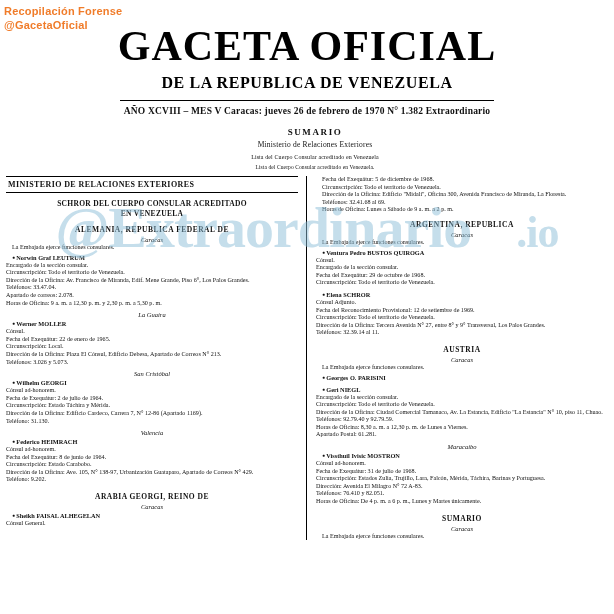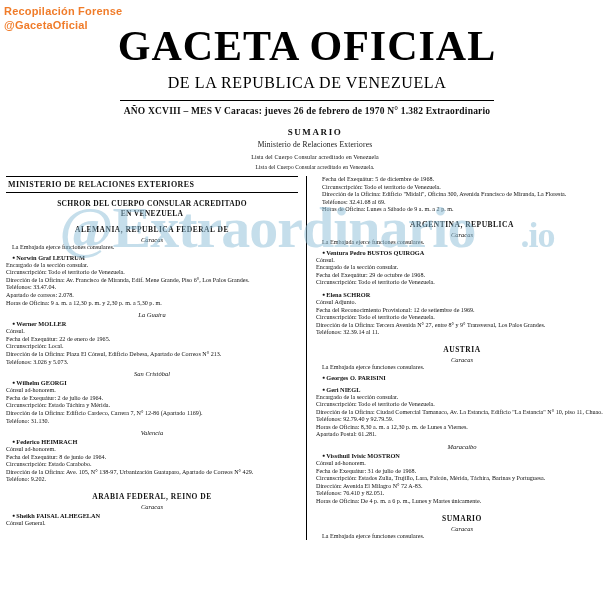--- a/index.html
+++ b/index.html
@@ -41,42 +41,42 @@
     font-size: 58px;
     line-height: 64px;
     font-weight: bold;
     color: rgba(140,190,215,0.50);
     letter-spacing: -1px;
     z-index: 5;
     pointer-events: none;
     white-space: nowrap;
   }
   .wm-center .dom {
-    font-size: 36px;
+    font-size: 44px;
     margin-left: 45px;
   }
 
   
   .masthead {
     position: relative;
     z-index: 2;
     padding-top: 24px;
     text-align: center;
   }
   .gaceta-title {
     font-family: "Liberation Serif", serif;
     font-weight: bold;
     font-size: 42px;
     line-height: 44px;
     letter-spacing: 1px;
     color: #000;
   }
   .gaceta-sub {
     font-family: "Liberation Serif", serif;
-    font-weight: normal;
+    font-weight: bold;
     font-size: 16px;
     line-height: 20px;
     letter-spacing: 0.6px;
     margin-top: 5px;
     color: #000;
   }
   .rule {
     height: 1px;
     background: #000;
     margin: 7px 120px 0 120px;
@@ -260,21 +260,21 @@
           <div class="line">Teléfono: 31.130.</div>
           <div class="sp2"></div>
           <div class="city">Valencia</div>
           <div class="person"><span class="bullet">● </span>Federico HEIMRACH</div>
           <div class="line">Cónsul ad-honorem.</div>
           <div class="line">Fecha del Exequátur: 8 de junio de 1964.</div>
           <div class="line">Circunscripción: Estado Carabobo.</div>
           <div class="line">Dirección de la Oficina: Ave. 105, N° 138-97, Urbanización Guataparo, Apartado de Correos N° 429.</div>
           <div class="line">Teléfono: 9.202.</div>
           <div class="sp2"></div>
-          <div class="country">ARABIA FEDERAL, REINO DE</div>
+          <div class="country">ARABIA GEORGI, REINO DE</div>
           <div class="city">Caracas</div>
           <div class="person"><span class="bullet">● </span>Sheikh FAISAL ALHEGELAN</div>
           <div class="line">Cónsul General.</div>
           <div class="sp2"></div>
         </div>
     </div>
     <div class="col right">
       <div id="right-body">
           <div class="line indent">Fecha del Exequátur: 5 de diciembre de 1968.</div>
           <div class="line indent">Circunscripción: Todo el territorio de Venezuela.</div>

